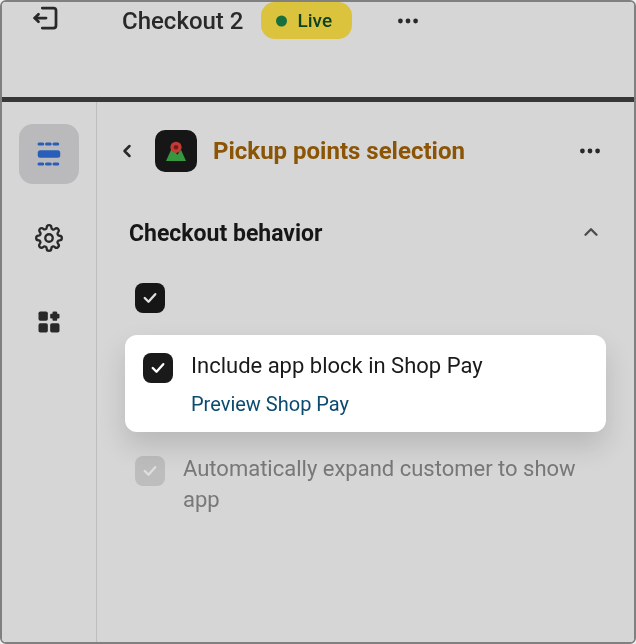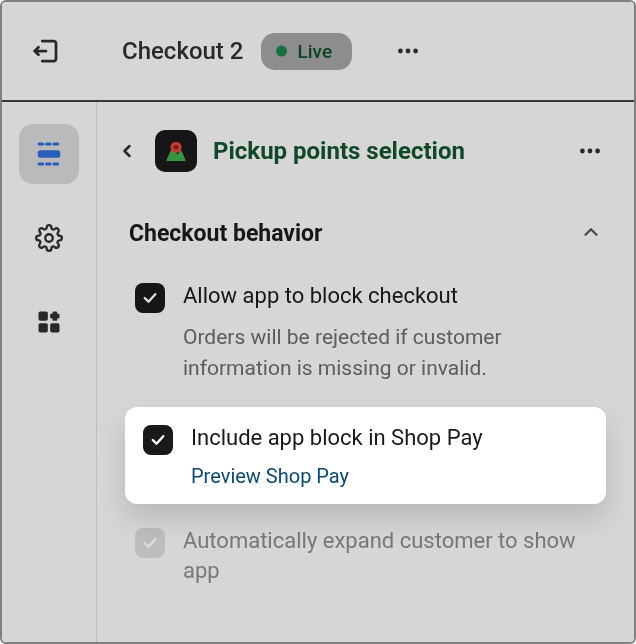--- a/index.html
+++ b/index.html
@@ -10,39 +10,39 @@
     position: absolute;
     inset: 0;
     background: rgba(0,0,0,0.13);
     z-index: 50;
     pointer-events: none;
   }
 
   
   .topbar {
     height: 100px;
-    border-bottom: 2px solid #404040;
-    display: flex;
-    align-items: center;
+    border-bottom: 5px solid #404040;
+    display: flex;
+    align-items: flex-start;
     padding: 0 24px 0 28px;
     gap: 28px;
     background: #f6f6f7;
   }
   .exit-icon {
     width: 32px; height: 32px;
     display: flex; align-items: center; justify-content: center;
     color: #303030;
   }
   .title-block {
     display: flex; align-items: center; gap: 18px;
     margin-left: 32px;
   }
   .topbar-title { font-size: 24px; font-weight: 500; color: #303030; }
   .live-badge {
-    background: #a3a3a3;
+    background: #fde047;
     color: #0e4e29;
     font-size: 19px;
     font-weight: 500;
     padding: 7px 20px 7px 36px;
     border-radius: 14px;
     position: relative;
   }
   .live-badge::before {
     content: "";
     position: absolute;
@@ -107,21 +107,21 @@
   .app-icon {
     width: 42px; height: 42px;
     border-radius: 10px;
     background: #1a1a1a;
     display:flex; align-items:center; justify-content:center;
     margin-right: 8px;
     position: relative;
     overflow: hidden;
   }
   .app-icon svg { display:block; }
-  .panel-title { font-size: 24px; font-weight: 700; color: #14532d; flex: 1; }
+  .panel-title { font-size: 24px; font-weight: 700; color: #a16207; flex: 1; }
   .panel-dots { width: 32px; height: 32px; display:flex; align-items:center; justify-content:center; color:#303030; cursor:pointer; }
 
   .section-head {
     display:flex; align-items:flex-end; justify-content:space-between;
     padding: 48px 32px 18px 32px;
   }
   .section-title { font-size: 23px; font-weight: 700; color:#1a1a1a; }
   .chevron-up { color:#595959; }
 
   .options {
@@ -247,24 +247,20 @@
     </div>
 
     <div class="options">
 
       <div class="option-row">
         <div class="checkbox">
           <svg width="18" height="18" viewBox="0 0 24 24" fill="none" stroke="#fff" stroke-width="3.2" stroke-linecap="round" stroke-linejoin="round">
               <polyline points="5 12 10 17 19 7"></polyline>
             </svg>
         </div>
-        <div class="opt-body">
-          <div class="opt-label">Allow app to block checkout</div>
-          <div class="opt-desc">Orders will be rejected if customer information is missing or invalid.</div>
-        </div>
       </div>
 
       <div class="option-row highlighted">
         <div class="checkbox">
           <svg width="18" height="18" viewBox="0 0 24 24" fill="none" stroke="#fff" stroke-width="3.2" stroke-linecap="round" stroke-linejoin="round">
               <polyline points="5 12 10 17 19 7"></polyline>
             </svg>
         </div>
         <div class="opt-body">
           <div class="opt-label">Include app block in Shop Pay</div>

